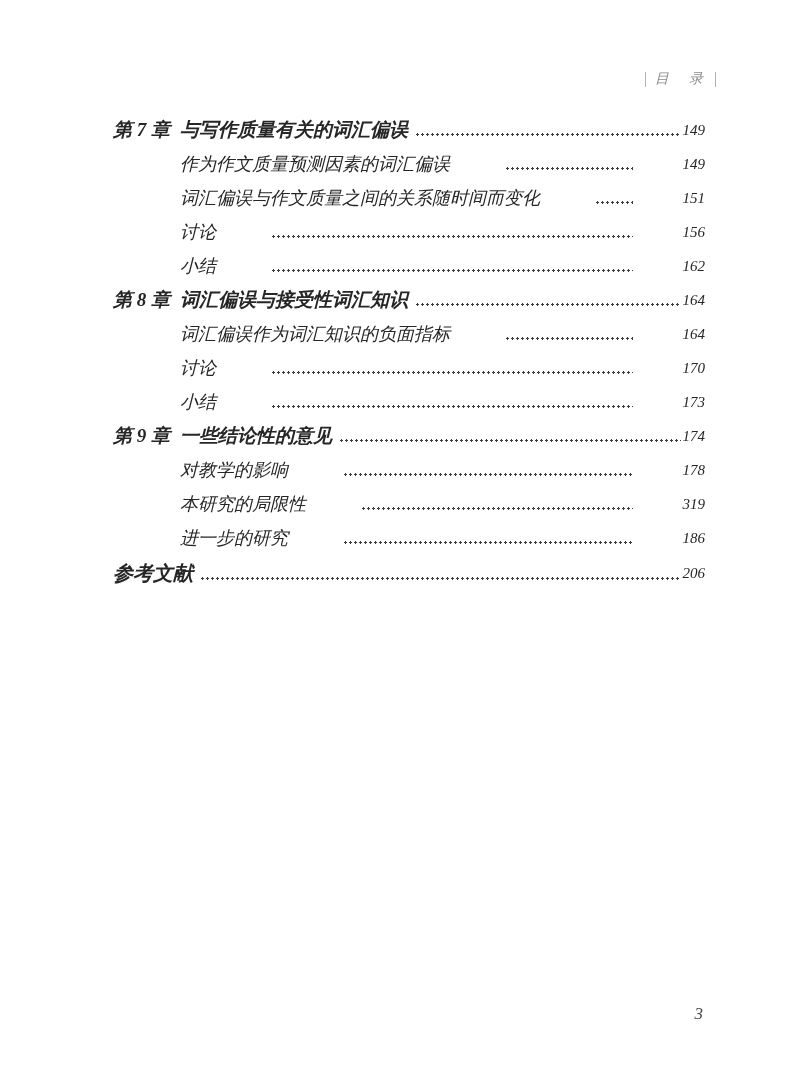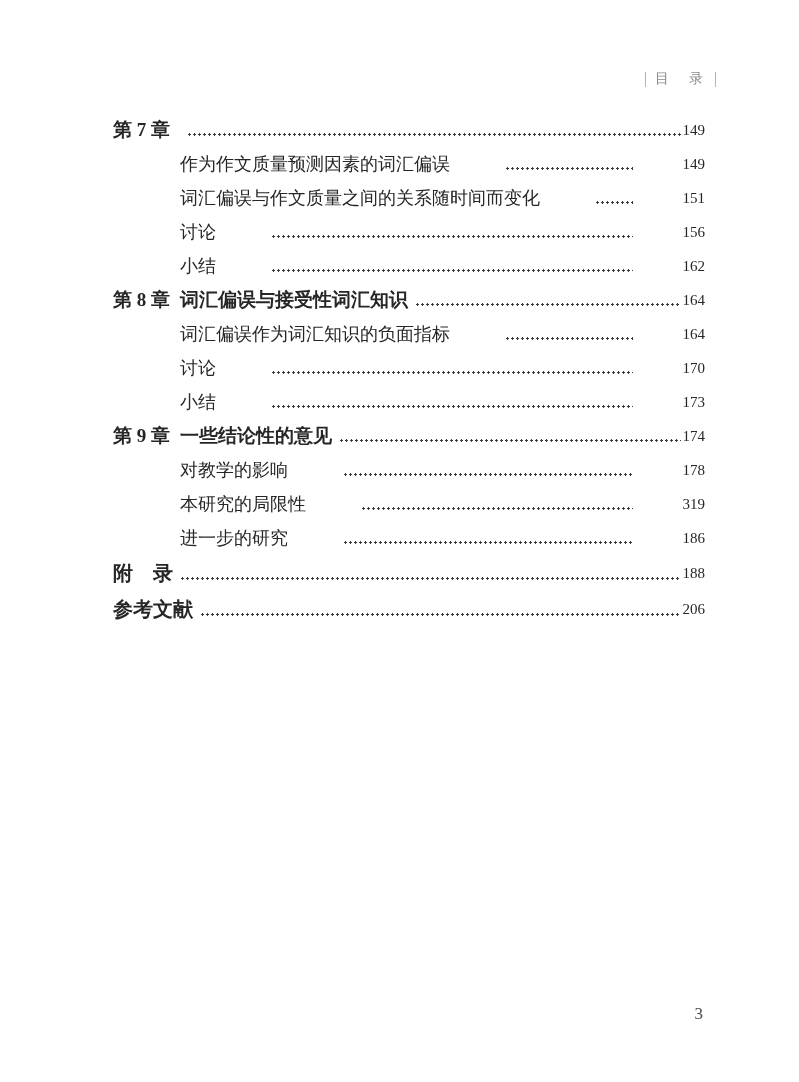--- a/index.html
+++ b/index.html
@@ -3,20 +3,21 @@
 <meta charset="utf-8">
 <style>
   html, body { margin:0; padding:0; background:#ffffff; }
   .page {
     position:relative;
     width:799px; height:1082px;
     background:#ffffff;
     font-family:"Liberation Serif","DejaVu Serif",serif;
     color:#262626;
     overflow:hidden;
+    font-style:italic;
   }
   
   .header {
     position:absolute; top:70px; right:83px;
     display:flex; align-items:center; height:18px;
   }
   .hbar { width:1px; height:15px; background:#b3b3b3; }
   .htext {
     margin:0 9px; font-size:14px; color:#8a8a8a;
     letter-spacing:3px;
@@ -67,20 +68,21 @@
   <div class="header">
     <span class="hbar"></span>
     <span class="htext">目　录</span>
     <span class="hbar"></span>
   </div>
 
   <div class="toc">
 
     <div class="row chapter">
       <span class="chlabel">第 7 章</span>
+      <span class="title">与写作质量有关的词汇偏误</span>
       <span class="leader"></span>
       <span class="pnum">149</span>
     </div>
     <div class="row sub">
       <span class="title">作为作文质量预测因素的词汇偏误</span>
       <span class="leader"></span>
       <span class="pnum">149</span>
     </div>
     <div class="row sub">
       <span class="title">词汇偏误与作文质量之间的关系随时间而变化</span>
@@ -136,25 +138,20 @@
       <span class="leader"></span>
       <span class="pnum">319</span>
     </div>
     <div class="row sub">
       <span class="title">进一步的研究</span>
       <span class="leader"></span>
       <span class="pnum">186</span>
     </div>
 
     <div class="row back">
-      <span class="title">附　录</span>
-      <span class="leader"></span>
-      <span class="pnum">188</span>
-    </div>
-    <div class="row back">
       <span class="title">参考文献</span>
       <span class="leader"></span>
       <span class="pnum">206</span>
     </div>
 
   </div>
 
   <div class="folio">3</div>
 
 </div>

